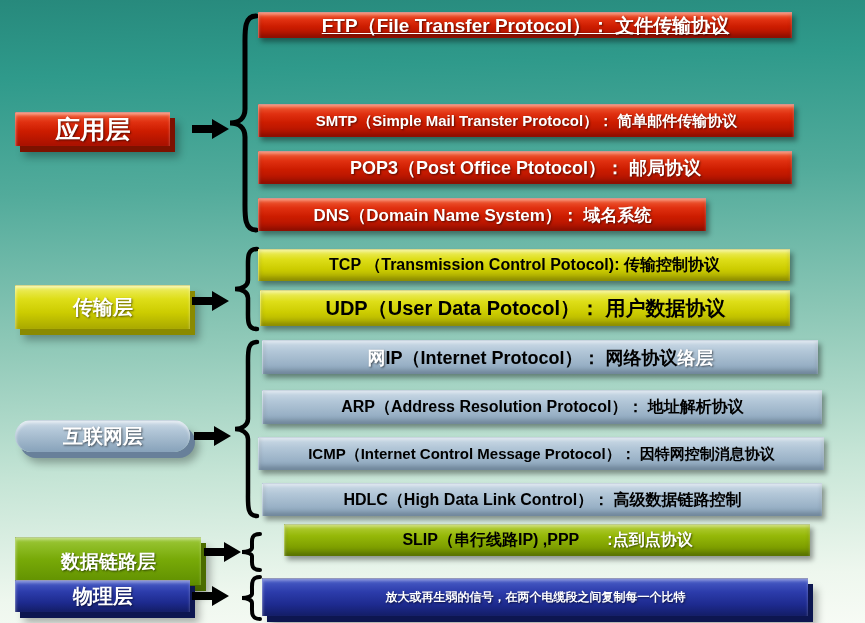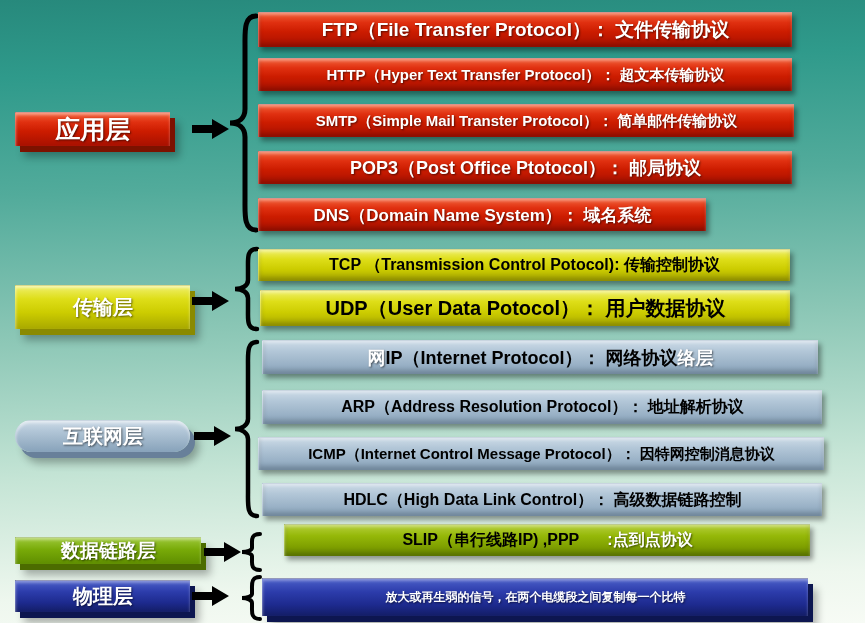--- a/index.html
+++ b/index.html
@@ -42,21 +42,21 @@
   </div>
 
   <div class="box label yellow sh-yel" style="left:15px;top:285px;width:175px;height:44px;font-size:20px;">
     <span class="wtxt">传输层</span>
   </div>
 
   <div class="box label bluegray sh-blu" style="left:15px;top:420px;width:175px;height:32px;font-size:20px;">
     <span class="wtxt">互联网层</span>
   </div>
 
-  <div class="box label green sh-grn" style="left:15px;top:537px;width:186px;height:27px;font-size:19px;">
+  <div class="box label green sh-grn" style="left:15px;top:537px;width:186px;height:48px;font-size:19px;">
     <span class="wtxt">数据链路层</span>
   </div>
 
   <div class="box label navy sh-nvy" style="left:15px;top:580px;width:175px;height:32px;font-size:20px;">
     <span class="wtxt">物理层</span>
   </div>
 
   <svg class="connector" style="left:192px;top:117px;" width="38" height="24">
     <polygon points="0,8 20,8 20,2 37,12 20,22 20,16 0,16" fill="#000"></polygon>
   </svg>
@@ -82,25 +82,22 @@
   <svg class="connector" style="left:231px;top:339px;" width="28" height="180" viewBox="0 0 28 180">
     <path d="M 26,3 C 16,3 17,14 17,26 L 17,80 C 17,86 11,90 4,90 C 11,90 17,94 17,100 L 17,154 C 17,166 16,177 26,177" fill="none" stroke="#000" stroke-width="4.5" stroke-linecap="round"></path>
   </svg>
   <svg class="connector" style="left:238px;top:532px;" width="24" height="40" viewBox="0 0 24 40">
     <path d="M 22,2 C 13,2 14,8 14,12 L 14,16 C 14,18 9,20 4,20 C 9,20 14,22 14,24 L 14,28 C 14,32 13,38 22,38" fill="none" stroke="#000" stroke-width="4" stroke-linecap="round"></path>
   </svg>
   <svg class="connector" style="left:238px;top:575px;" width="24" height="46" viewBox="0 0 24 46">
     <path d="M 22,2 C 13,2 14,9 14,14 L 14,19 C 14,21 9,23 4,23 C 9,23 14,25 14,28 L 14,32 C 14,37 13,44 22,44" fill="none" stroke="#000" stroke-width="4" stroke-linecap="round"></path>
   </svg>
 
-  <div class="box red" style="left:258px;top:12px;width:534px;height:35px;font-size:19px;">
+  <div class="box red" style="left:258px;top:12px;width:534px;height:26px;font-size:19px;text-decoration:underline;">
     <span class="wtxt">FTP（File Transfer Protocol）： 文件传输协议</span>
-  </div>
-  <div class="box red" style="left:258px;top:58px;width:534px;height:33px;font-size:15px;">
-    <span class="wtxt">HTTP（Hyper Text Transfer Protocol）： 超文本传输协议</span>
   </div>
   <div class="box red" style="left:258px;top:104px;width:536px;height:33px;font-size:15px;text-align:center;">
     <span class="wtxt">SMTP（Simple Mail Transter Protocol）： 简单邮件传输协议</span>
   </div>
   <div class="box red" style="left:258px;top:151px;width:534px;height:33px;font-size:18px;">
     <span class="wtxt">POP3（Post Office Ptotocol）： 邮局协议</span>
   </div>
   <div class="box red" style="left:258px;top:198px;width:448px;height:33px;font-size:17px;">
     <span class="wtxt">DNS（Domain Name System）： 域名系统</span>
   </div>

